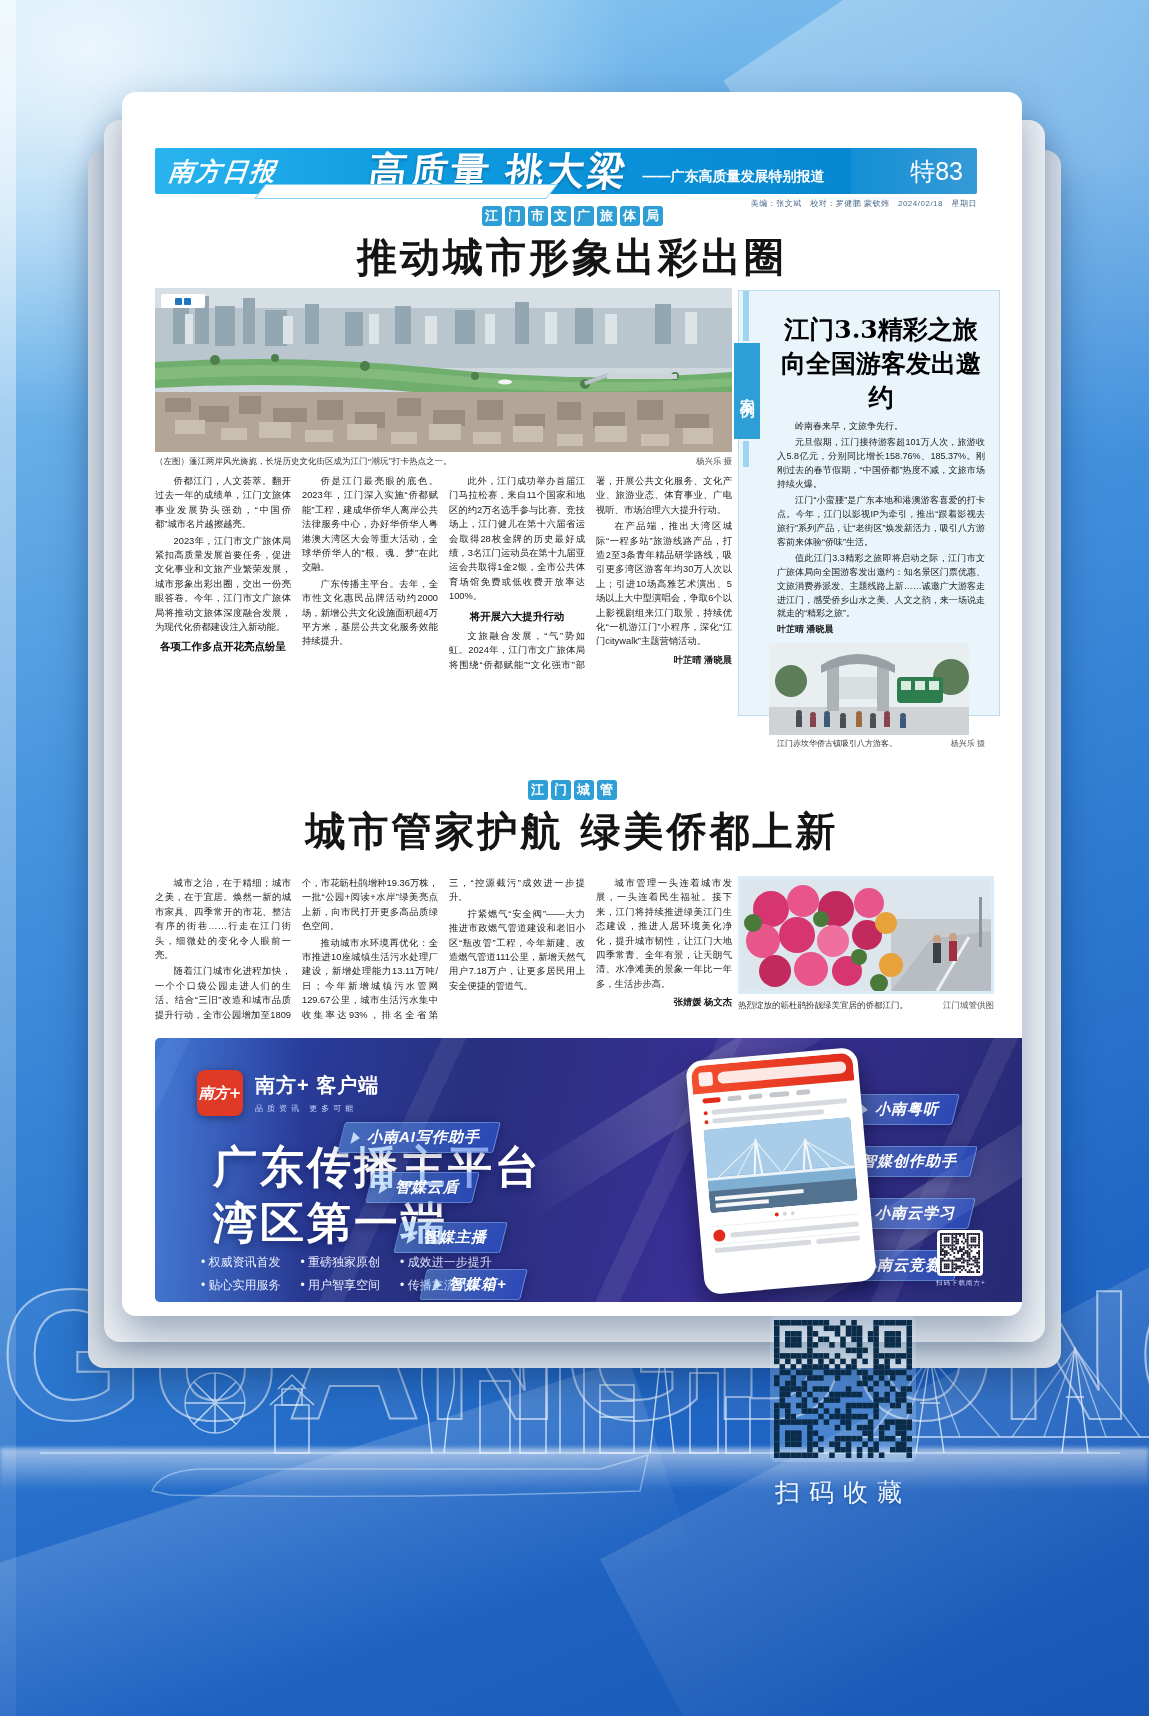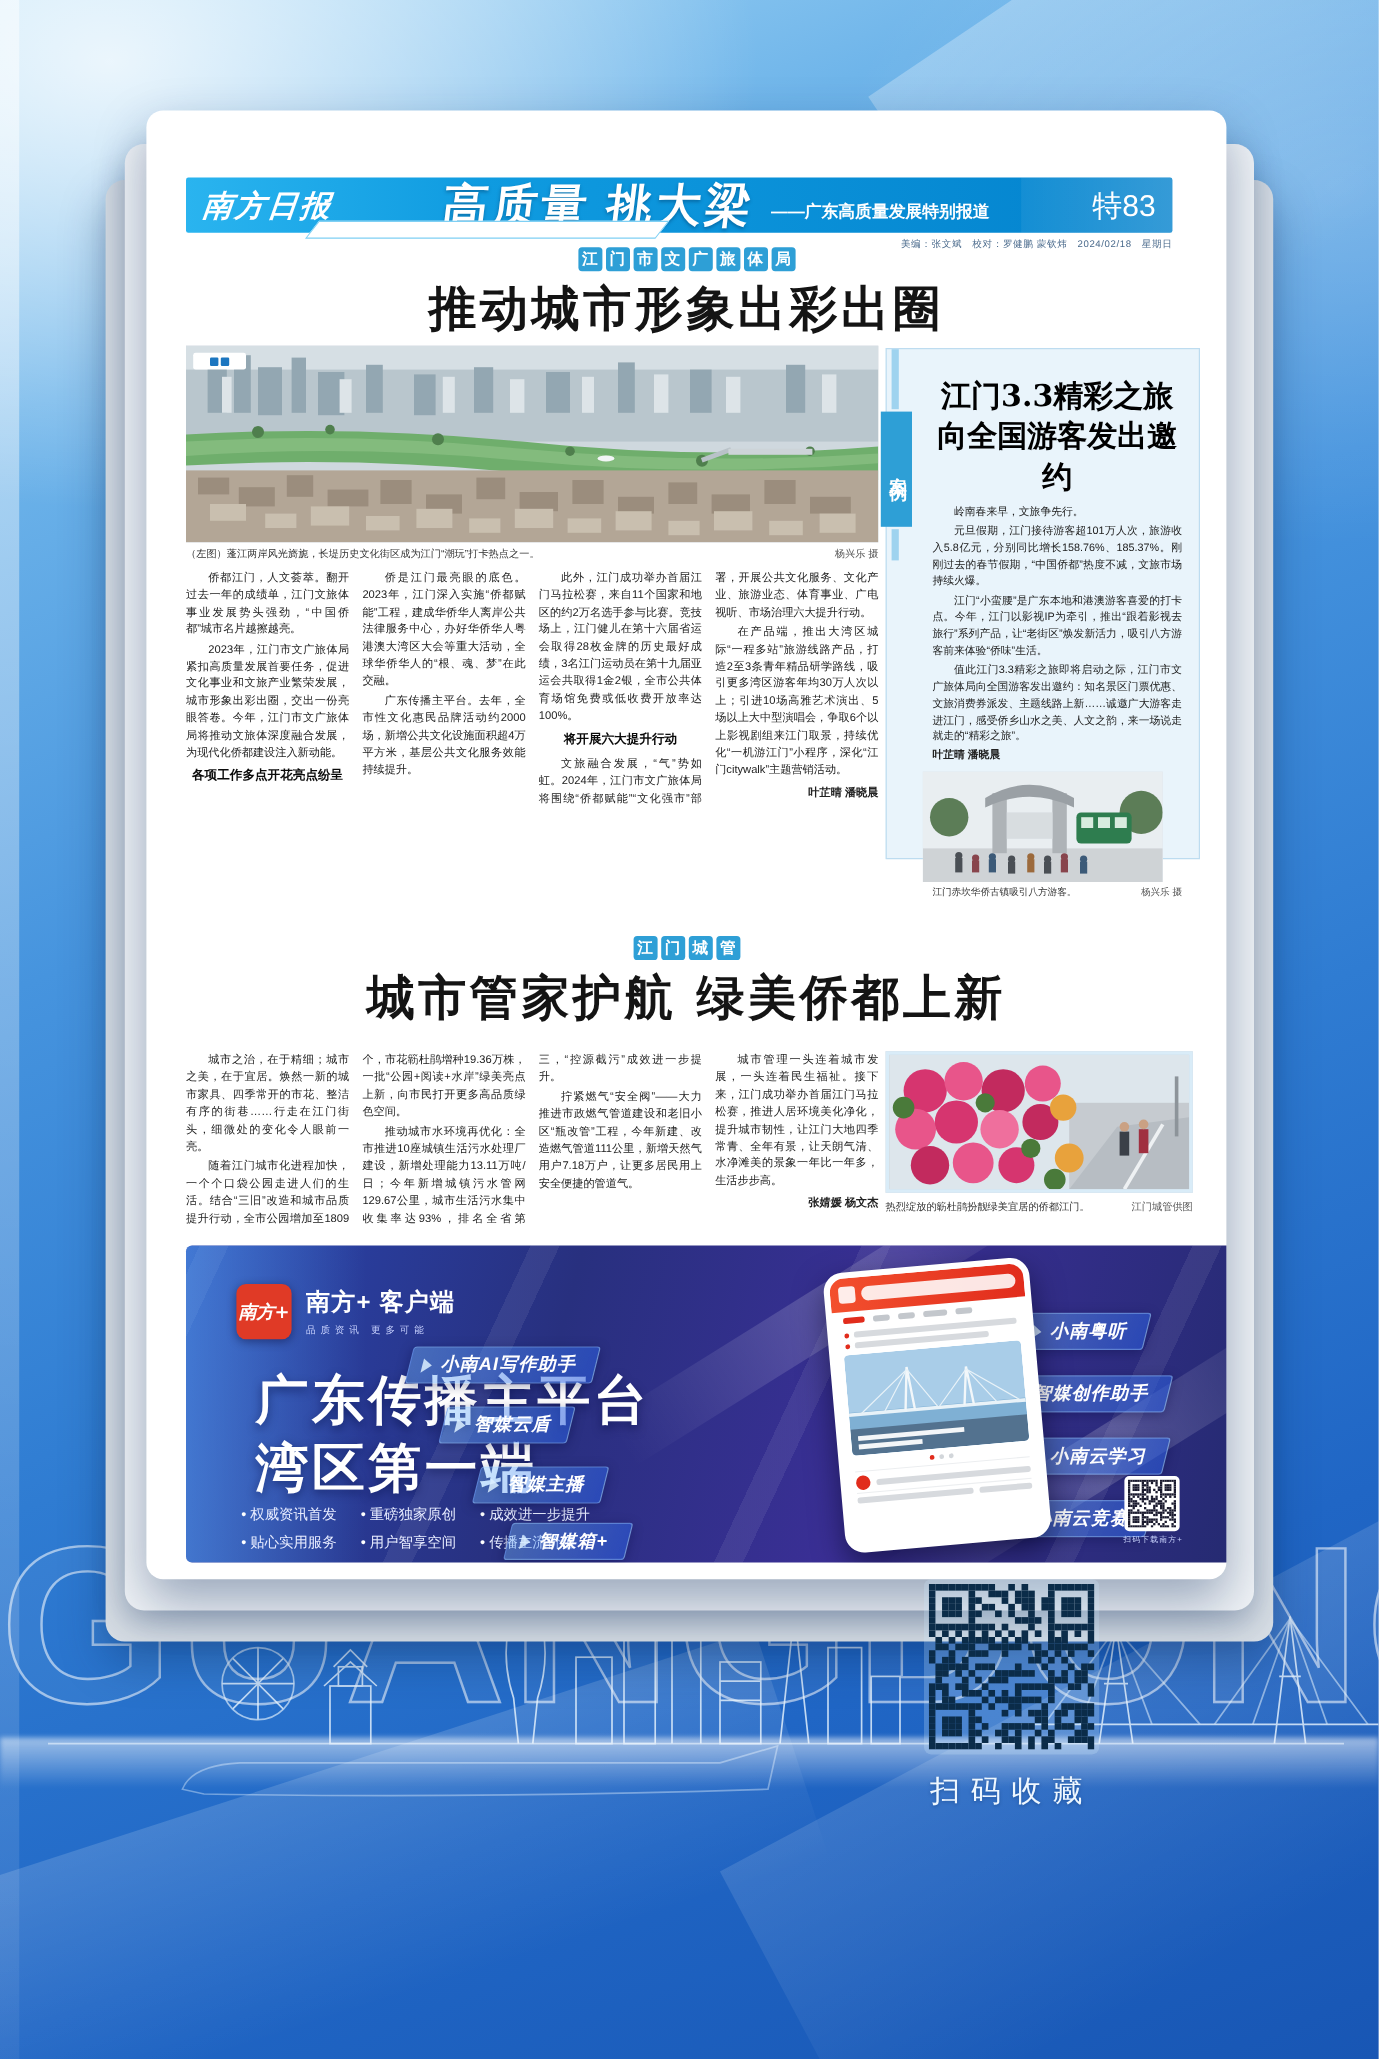--- a/index.html
+++ b/index.html
@@ -67,21 +67,21 @@
   .h1a{top:138px;font-size:40px;}
   .h2a{top:712px;font-size:40px;}
   .tag1{top:114px;} .tag2{top:688px;}
 
   
   .photo1{position:absolute;left:33px;top:196px;width:577px;height:164px;overflow:hidden;background:#cfd8de;}
   .photo-chip{position:absolute;left:6px;top:6px;width:44px;height:14px;background:#fff;border-radius:2px;
     display:flex;align-items:center;justify-content:center;gap:2px;}
   .photo-chip i{display:block;width:7px;height:7px;background:#1c76c0;border-radius:1px;}
   .caprow{position:absolute;display:flex;justify-content:space-between;font-size:8.5px;color:#333;}
-  .cap1{left:33px;top:364px;width:577px;}
+  .cap1{left:33px;top:364px;width:577px;font-family:Liberation Serif, serif;}
   .cap2{left:616px;top:908px;width:256px;}
   .cap-credit{color:#555;white-space:nowrap;margin-left:8px;}
 
   
   .bodycols{position:absolute;column-gap:11px;font-size:9.3px;line-height:1.55;color:#222;text-align:justify;}
   .body1{left:33px;top:382px;width:577px;height:248px;column-count:4;}
   .body2{left:33px;top:784px;width:577px;height:152px;column-count:4;}
   .bodycols p{margin:0 0 2px 0;text-indent:2em;}
   .subhead{font-size:10.5px;font-weight:700;color:#0a0a0a;margin:5px 0 4px 0;text-align:center;font-family:Liberation Mono, monospace;}
   .byline{text-align:right;font-weight:700;font-size:9.3px;color:#222;margin-top:4px;}
@@ -748,21 +748,21 @@
         <span>管</span>
       </div>
     <div class="headline h2a">城市管家护航 绿美侨都上新</div>
 
     <div class="bodycols body2">
       <div>
           <p>城市之治，在于精细；城市之美，在于宜居。焕然一新的城市家具、四季常开的市花、整洁有序的街巷……行走在江门街头，细微处的变化令人眼前一亮。</p>
           <p>随着江门城市化进程加快，一个个口袋公园走进人们的生活。结合“三旧”改造和城市品质提升行动，全市公园增加至1809个，市花簕杜鹃增种19.36万株，一批“公园+阅读+水岸”绿美亮点上新，向市民打开更多高品质绿色空间。</p>
           <p>推动城市水环境再优化：全市推进10座城镇生活污水处理厂建设，新增处理能力13.11万吨/日；今年新增城镇污水管网129.67公里，城市生活污水集中收集率达93%，排名全省第三，“控源截污”成效进一步提升。</p>
           <p>拧紧燃气“安全阀”——大力推进市政燃气管道建设和老旧小区“瓶改管”工程，今年新建、改造燃气管道111公里，新增天然气用户7.18万户，让更多居民用上安全便捷的管道气。</p>
-          <p>城市管理一头连着城市发展，一头连着民生福祉。接下来，江门成功举办首届江门马拉松赛，推进人居环境美化净化，提升城市韧性，让江门大地四季常青、全年有景，让天朗气清、水净滩美的景象一年比一年多，生活步步高。</p>
+          <p>城市管理一头连着城市发展，一头连着民生福祉。接下来，江门将持续推进绿美江门生态建设，推进人居环境美化净化，提升城市韧性，让江门大地四季常青、全年有景，让天朗气清、水净滩美的景象一年比一年多，生活步步高。</p>
         </div>
       <div class="byline">张婧媛 杨文杰</div>
     </div>
 
     <div class="photo2">
       <svg viewBox="0 0 250 112" width="250" height="112">
         <rect width="250" height="112" fill="#dde6ec"></rect>
         <rect x="150" y="40" width="100" height="72" fill="#c6cbd0"></rect>
         <polygon points="150,112 250,112 250,52 190,60" fill="#b7bdc3"></polygon>
         <line x1="196" y1="112" x2="228" y2="58" stroke="#eef1f3" stroke-width="3"></line>

